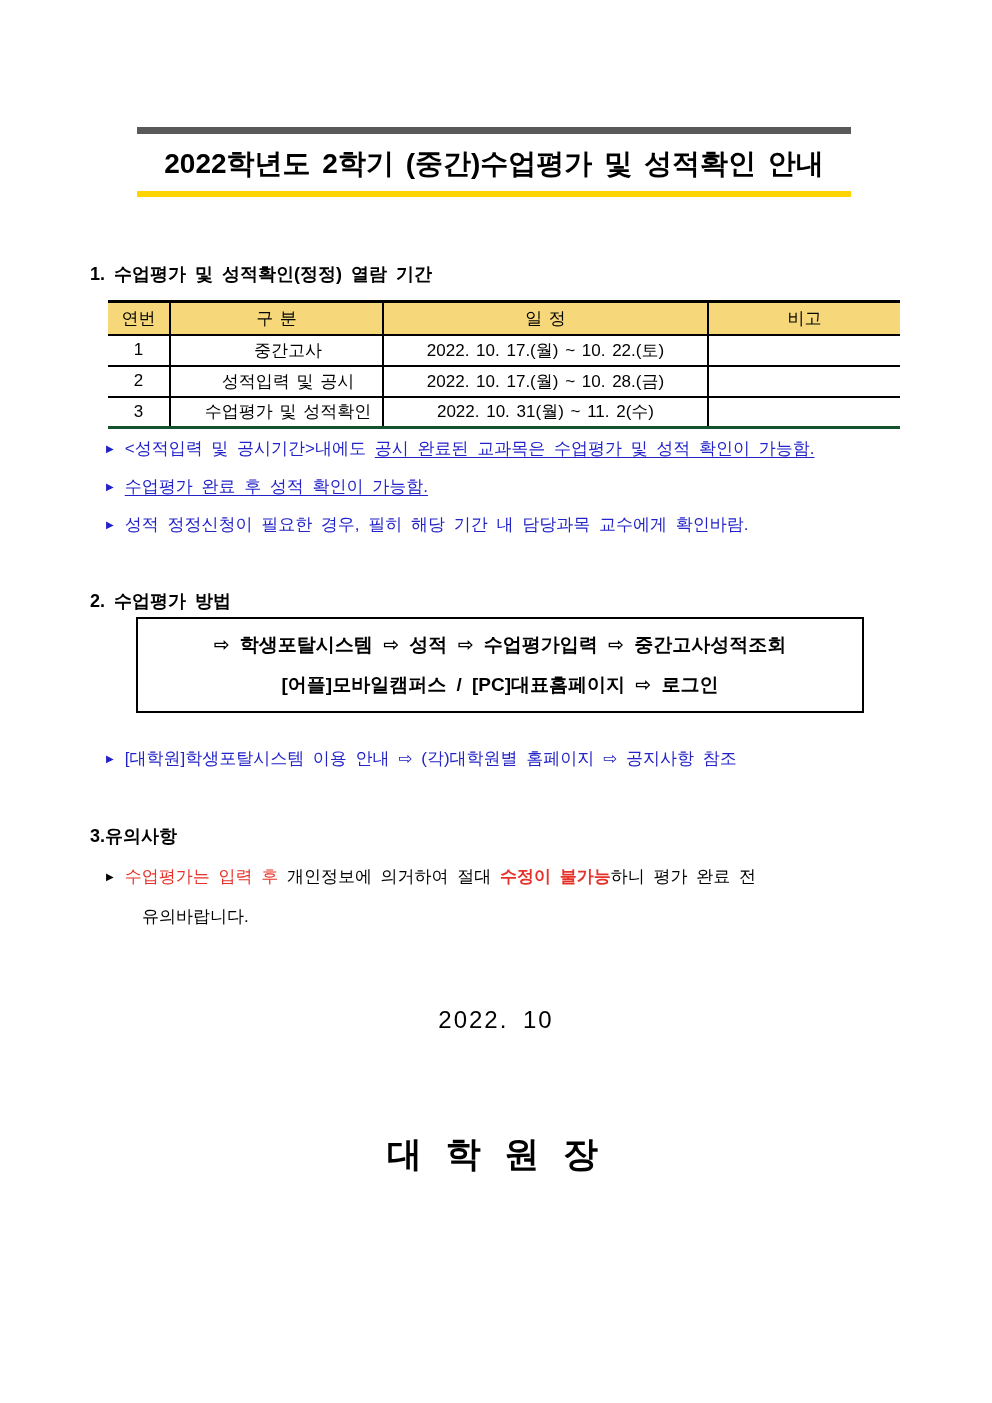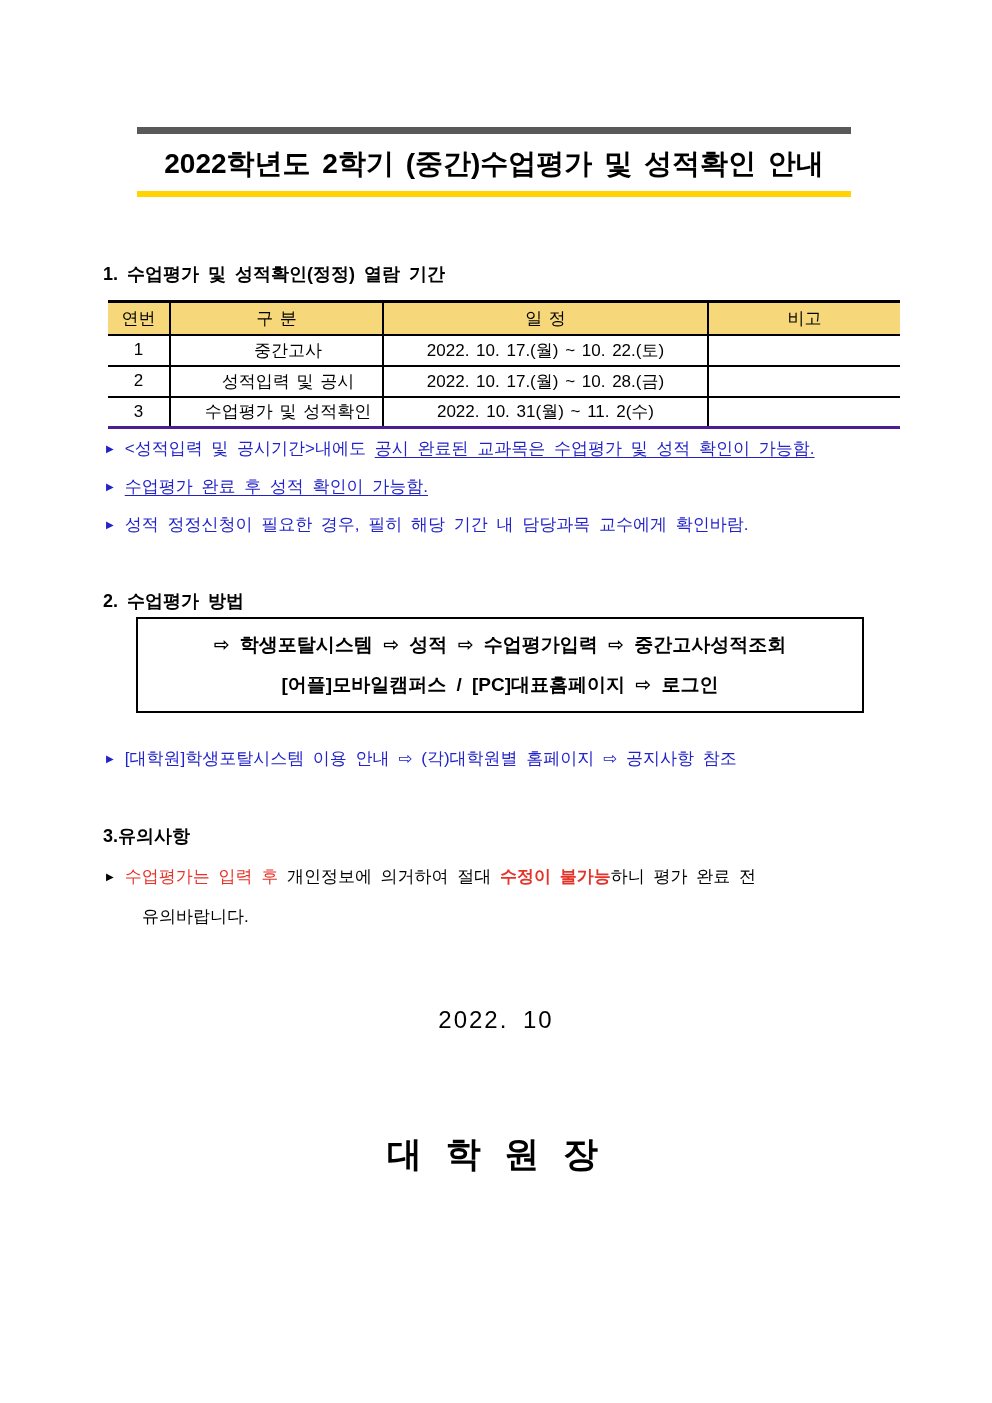--- a/index.html
+++ b/index.html
@@ -25,32 +25,32 @@
   .title-topbar{height:7px;background:var(--title_bar);}
   .title-text{
     margin:0;padding:11px 0 8px;
     font-size:28px;font-weight:700;text-align:center;
     word-spacing:4px;white-space:nowrap;
   }
   .title-underline{height:6px;background:var(--title_underline);}
 
   
   .heading{
-    position:absolute;left:103px;margin:0;
+    position:absolute;left:90px;margin:0;
     font-size:18px;font-weight:700;word-spacing:4px;
   }
   .h-s1{top:262px;}
   .h-s2{top:589px;}
   .h-s3{top:824px;}
 
   
   .schedule-table{
     position:absolute;left:108px;top:300px;width:776px;
     border-collapse:collapse;table-layout:fixed;
-    border-top:3px solid #000;border-bottom:3px solid #4c1d95;
+    border-top:3px solid #000;border-bottom:3px solid #14532d;
     font-size:17px;word-spacing:2px;
   }
   .schedule-table th{
     background:var(--table_header_bg);
     font-weight:400;height:33px;
     border-bottom:2px solid #000;
     text-align:center;
   }
   .schedule-table td{
     height:31px;border-bottom:2px solid #000;text-align:center;

